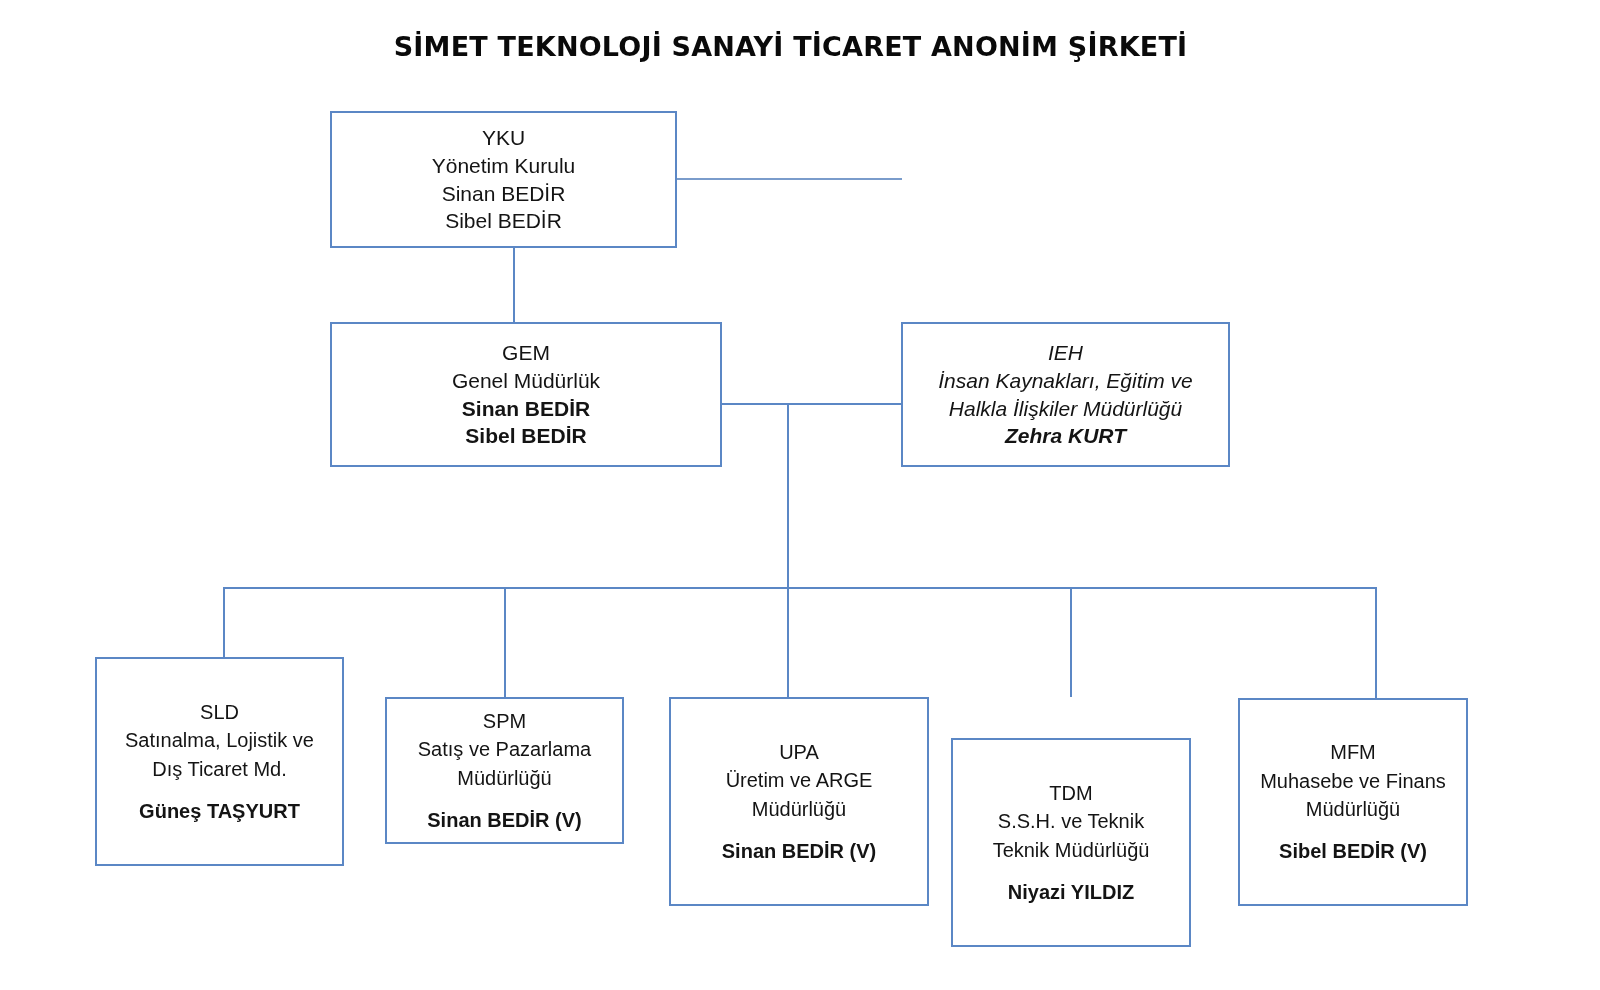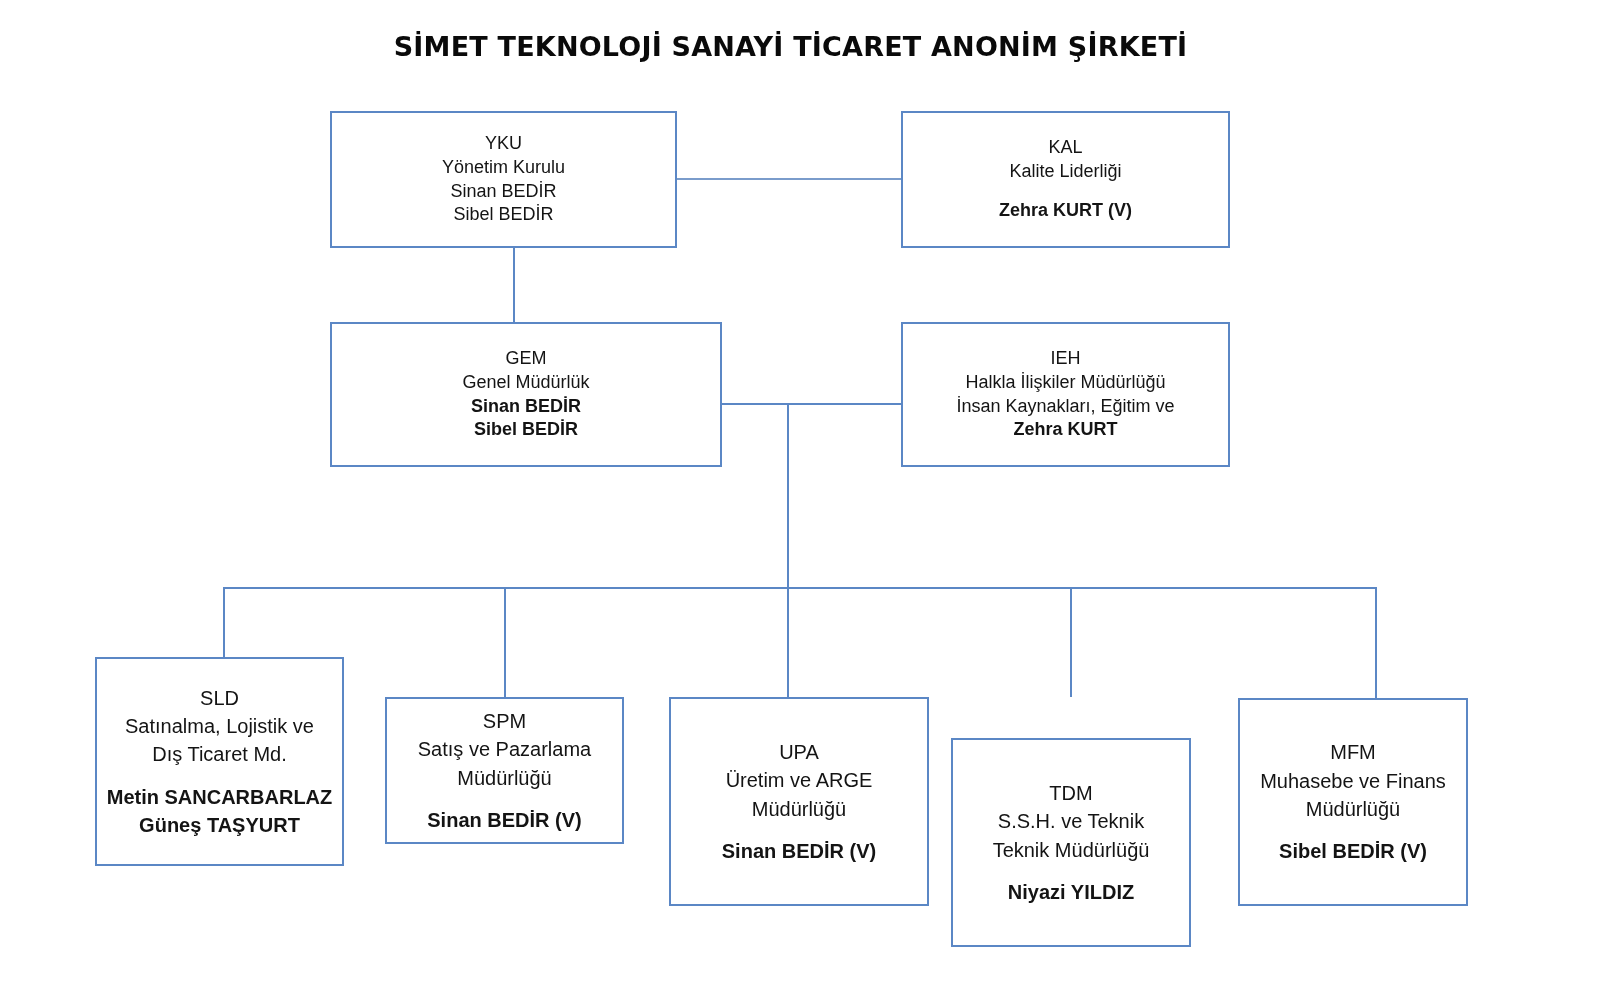--- a/index.html
+++ b/index.html
@@ -40,21 +40,21 @@
     position: absolute;
     box-sizing: border-box;
     border: 2px solid #5b87c5;
     background: #ffffff;
     display: flex;
     flex-direction: column;
     align-items: center;
     justify-content: center;
     text-align: center;
     font-family: "Liberation Sans", sans-serif;
-    font-size: 18px;
+    font-size: 21px;
     line-height: 1.32;
     color: #141414;
     padding: 2px 6px;
   }
   .node .ln {
     display: block;
     white-space: nowrap;
   }
   .node .ln.bold {
     font-weight: bold;
@@ -104,47 +104,40 @@
   <div class="conn" style="left:1070px; top:587px; width:2px; height:110px;"></div>
   <div class="conn" style="left:1375px; top:587px; width:2px; height:111px;"></div>
 
   <div class="node" style="left:330px; top:111px; width:347px; height:137px;">
     <span class="ln">YKU</span>
     <span class="ln">Yönetim Kurulu</span>
     <span class="ln">Sinan BEDİR</span>
     <span class="ln">Sibel BEDİR</span>
   </div>
 
-  <div class="node" style="left:901px; top:111px; width:329px; height:137px;">
-    <span class="ln">KAL</span>
-    <span class="ln">Kalite Liderliği</span>
-    <span class="ln gap"></span>
-    <span class="ln bold">Zehra KURT (V)</span>
-  </div>
 
   <div class="node" style="left:330px; top:322px; width:392px; height:145px;">
     <span class="ln">GEM</span>
     <span class="ln">Genel Müdürlük</span>
     <span class="ln bold">Sinan BEDİR</span>
     <span class="ln bold">Sibel BEDİR</span>
   </div>
 
-  <div class="node" style="left:901px; top:322px; width:329px; height:145px;">
+  <div class="node" style="left:901px; top:322px; width:329px; height:145px;font-style:italic;">
     <span class="ln">IEH</span>
+    <span class="ln">İnsan Kaynakları, Eğitim ve</span>
     <span class="ln">Halkla İlişkiler Müdürlüğü</span>
-    <span class="ln">İnsan Kaynakları, Eğitim ve</span>
     <span class="ln bold">Zehra KURT</span>
   </div>
 
   <div class="node leaf" style="left:95px; top:657px; width:249px; height:209px;">
     <span class="ln">SLD</span>
     <span class="ln">Satınalma, Lojistik ve</span>
     <span class="ln">Dış Ticaret Md.</span>
     <span class="ln gap"></span>
-    <span class="ln bold">Metin SANCARBARLAZ</span>
     <span class="ln bold">Güneş TAŞYURT</span>
   </div>
 
   <div class="node leaf" style="left:385px; top:697px; width:239px; height:147px;">
     <span class="ln">SPM</span>
     <span class="ln">Satış ve Pazarlama</span>
     <span class="ln">Müdürlüğü</span>
     <span class="ln gap"></span>
     <span class="ln bold">Sinan BEDİR (V)</span>
   </div>

